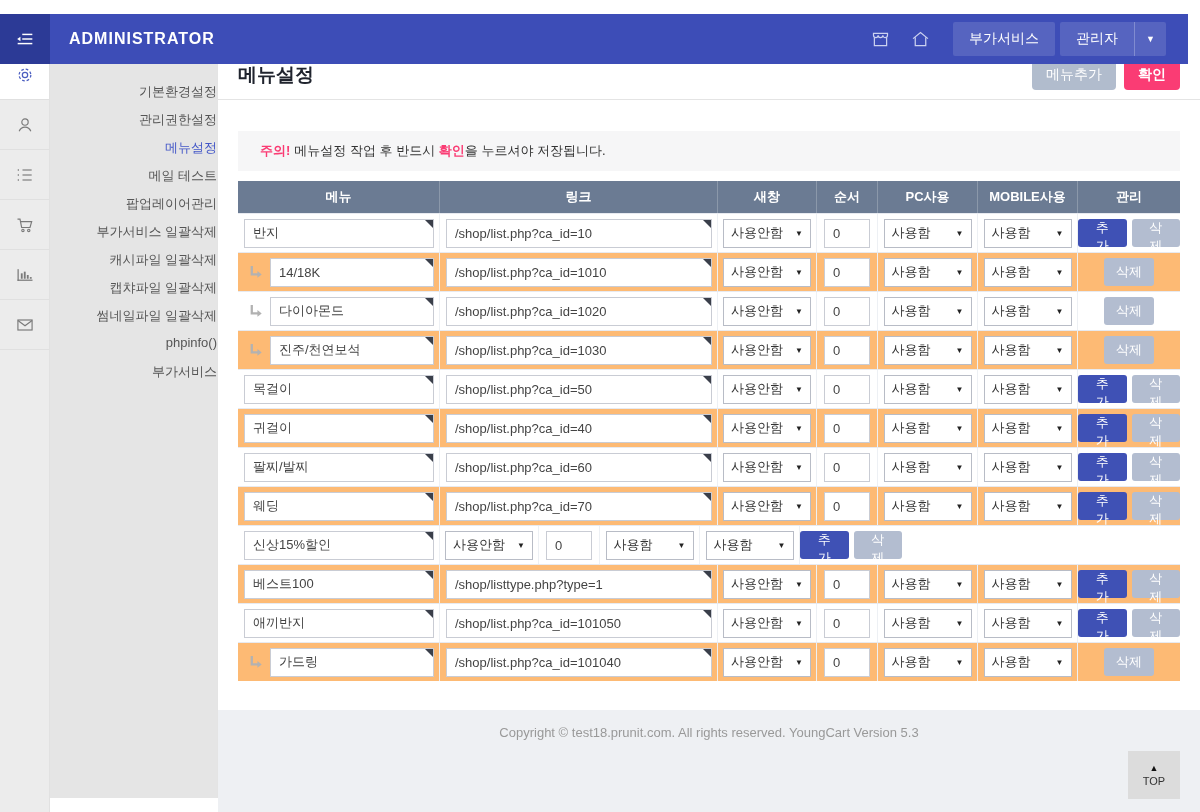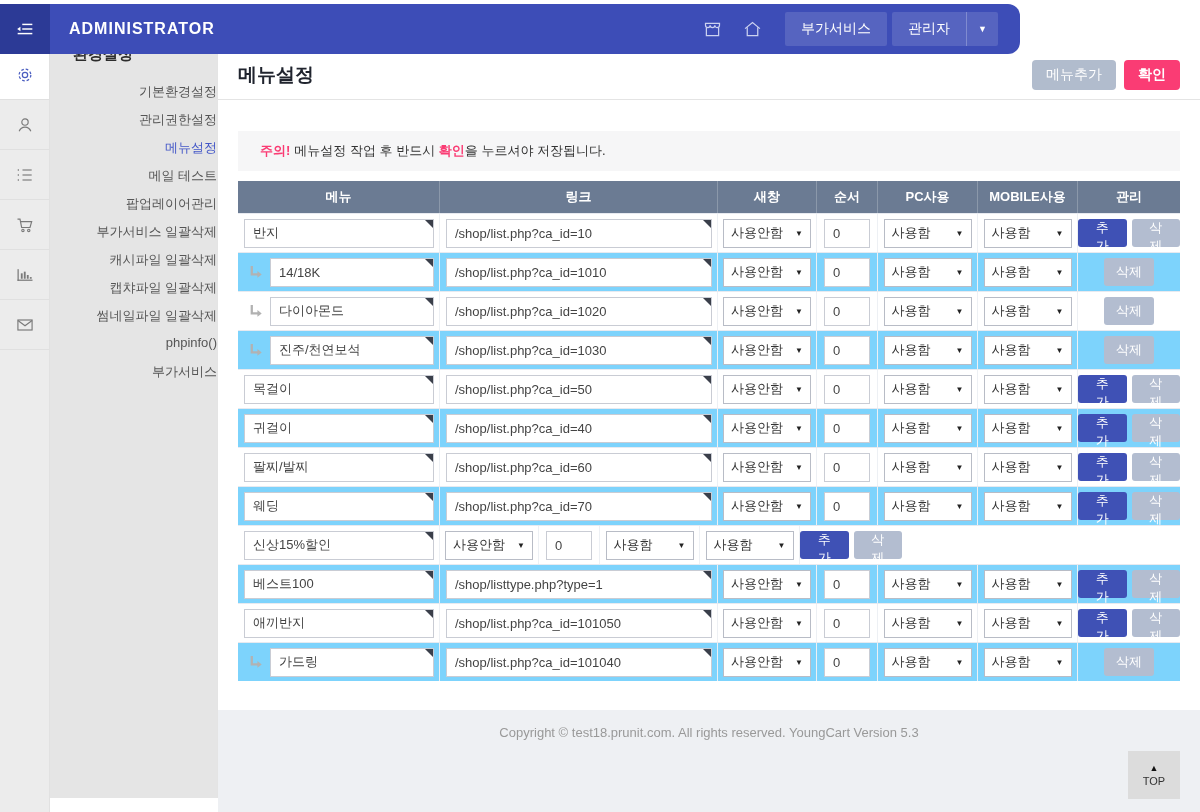--- a/index.html
+++ b/index.html
@@ -2,21 +2,21 @@
 <html><head>
 <meta charset="utf-8">
 <style>
   * { margin:0; padding:0; box-sizing:border-box; }
   html,body { width:1200px; height:812px; }
   body {
     font-family:"Liberation Sans","DejaVu Sans",sans-serif;
     background:#fff; position:relative; overflow:hidden; color:#333;
   }
   
-  .topbar { position:absolute; top:4px; left:0; width:1020px; height:50px; background:#3d4db7; display:flex; align-items:center; z-index:5;border-radius:12px; }
+  .topbar { position:absolute; top:14px; left:0; width:1188px; height:50px; background:#3d4db7; display:flex; align-items:center; z-index:5; }
   .topbar-toggle { width:50px; height:50px; background:#2c3a96; display:flex; align-items:center; justify-content:center; cursor:pointer; flex:0 0 auto; }
   .topbar-brand { width:168px; padding-left:19px; color:#fff; font-size:16px; font-weight:600; letter-spacing:1px; flex:0 0 auto; }
   .topbar-right { margin-left:auto; display:flex; align-items:center; padding-right:22px; gap:14px; }
   .tb-icon { width:26px; height:26px; display:flex; align-items:center; justify-content:center; cursor:pointer; }
   .pillrow { display:flex; gap:5px; margin-left:6px; }
   .pill { background:rgba(255,255,255,0.13); color:#fff; font-size:14px; height:34px; display:flex; align-items:center; padding:0 16px; border-radius:2px; cursor:pointer; }
   .pill-group { display:flex; background:rgba(255,255,255,0.13); border-radius:2px; height:34px; }
   .pill-group .pill { background:transparent; }
   .pill-caret { width:32px; display:flex; align-items:center; justify-content:center; color:#fff; font-size:9px; border-left:1px solid rgba(255,255,255,0.25); cursor:pointer; }
   
@@ -41,21 +41,21 @@
   .notice b.pink { color:#fa3c74; margin-right:4px; }
   .notice b.pink2 { color:#fa3c74; }
   
   .table { width:942px; }
   .thead { display:flex; background:#6b7b93; height:32px; }
   .th { color:#fff; font-size:13px; font-weight:bold; display:flex; align-items:center; justify-content:center; border-right:1px solid rgba(255,255,255,0.22); }
   .th:last-child { border-right:none; }
   .c-menu { width:202px; } .c-link { width:278px; } .c-new { width:99px; }
   .c-ord { width:61px; } .c-pc { width:100px; } .c-mb { width:100px; } .c-mgmt { width:102px; }
   .row { display:flex; height:39px; align-items:center; background:#fff; }
-  .row.alt { background:#7dd3fc; }
+  .row.alt { background:#fdba74; }
   .row { border-top:1px solid #e7eaf0; }
   .cell { height:100%; display:flex; align-items:center; border-right:1px solid #edf0f4; }
   .cell:last-child { border-right:none; }
   .cell.center { justify-content:center; }
   .c-menu.cell { padding-left:6px; } .c-link.cell { padding-left:6px; }
   .indent { width:24px; display:flex; align-items:center; justify-content:center; margin-right:2px; }
   .inp-wrap { position:relative; display:inline-block; }
   .inp-wrap::after { content:""; position:absolute; top:1px; right:1px; width:0; height:0; border-top:8px solid #3a3f4a; border-left:8px solid transparent; }
   input.txt { height:29px; border:1px solid #c9ccd4; background:#fff; font-size:13px; color:#444; padding:0 8px; font-family:inherit; outline:none; }
   .menu-inp { width:190px; } .menu-inp.short { width:164px; }

